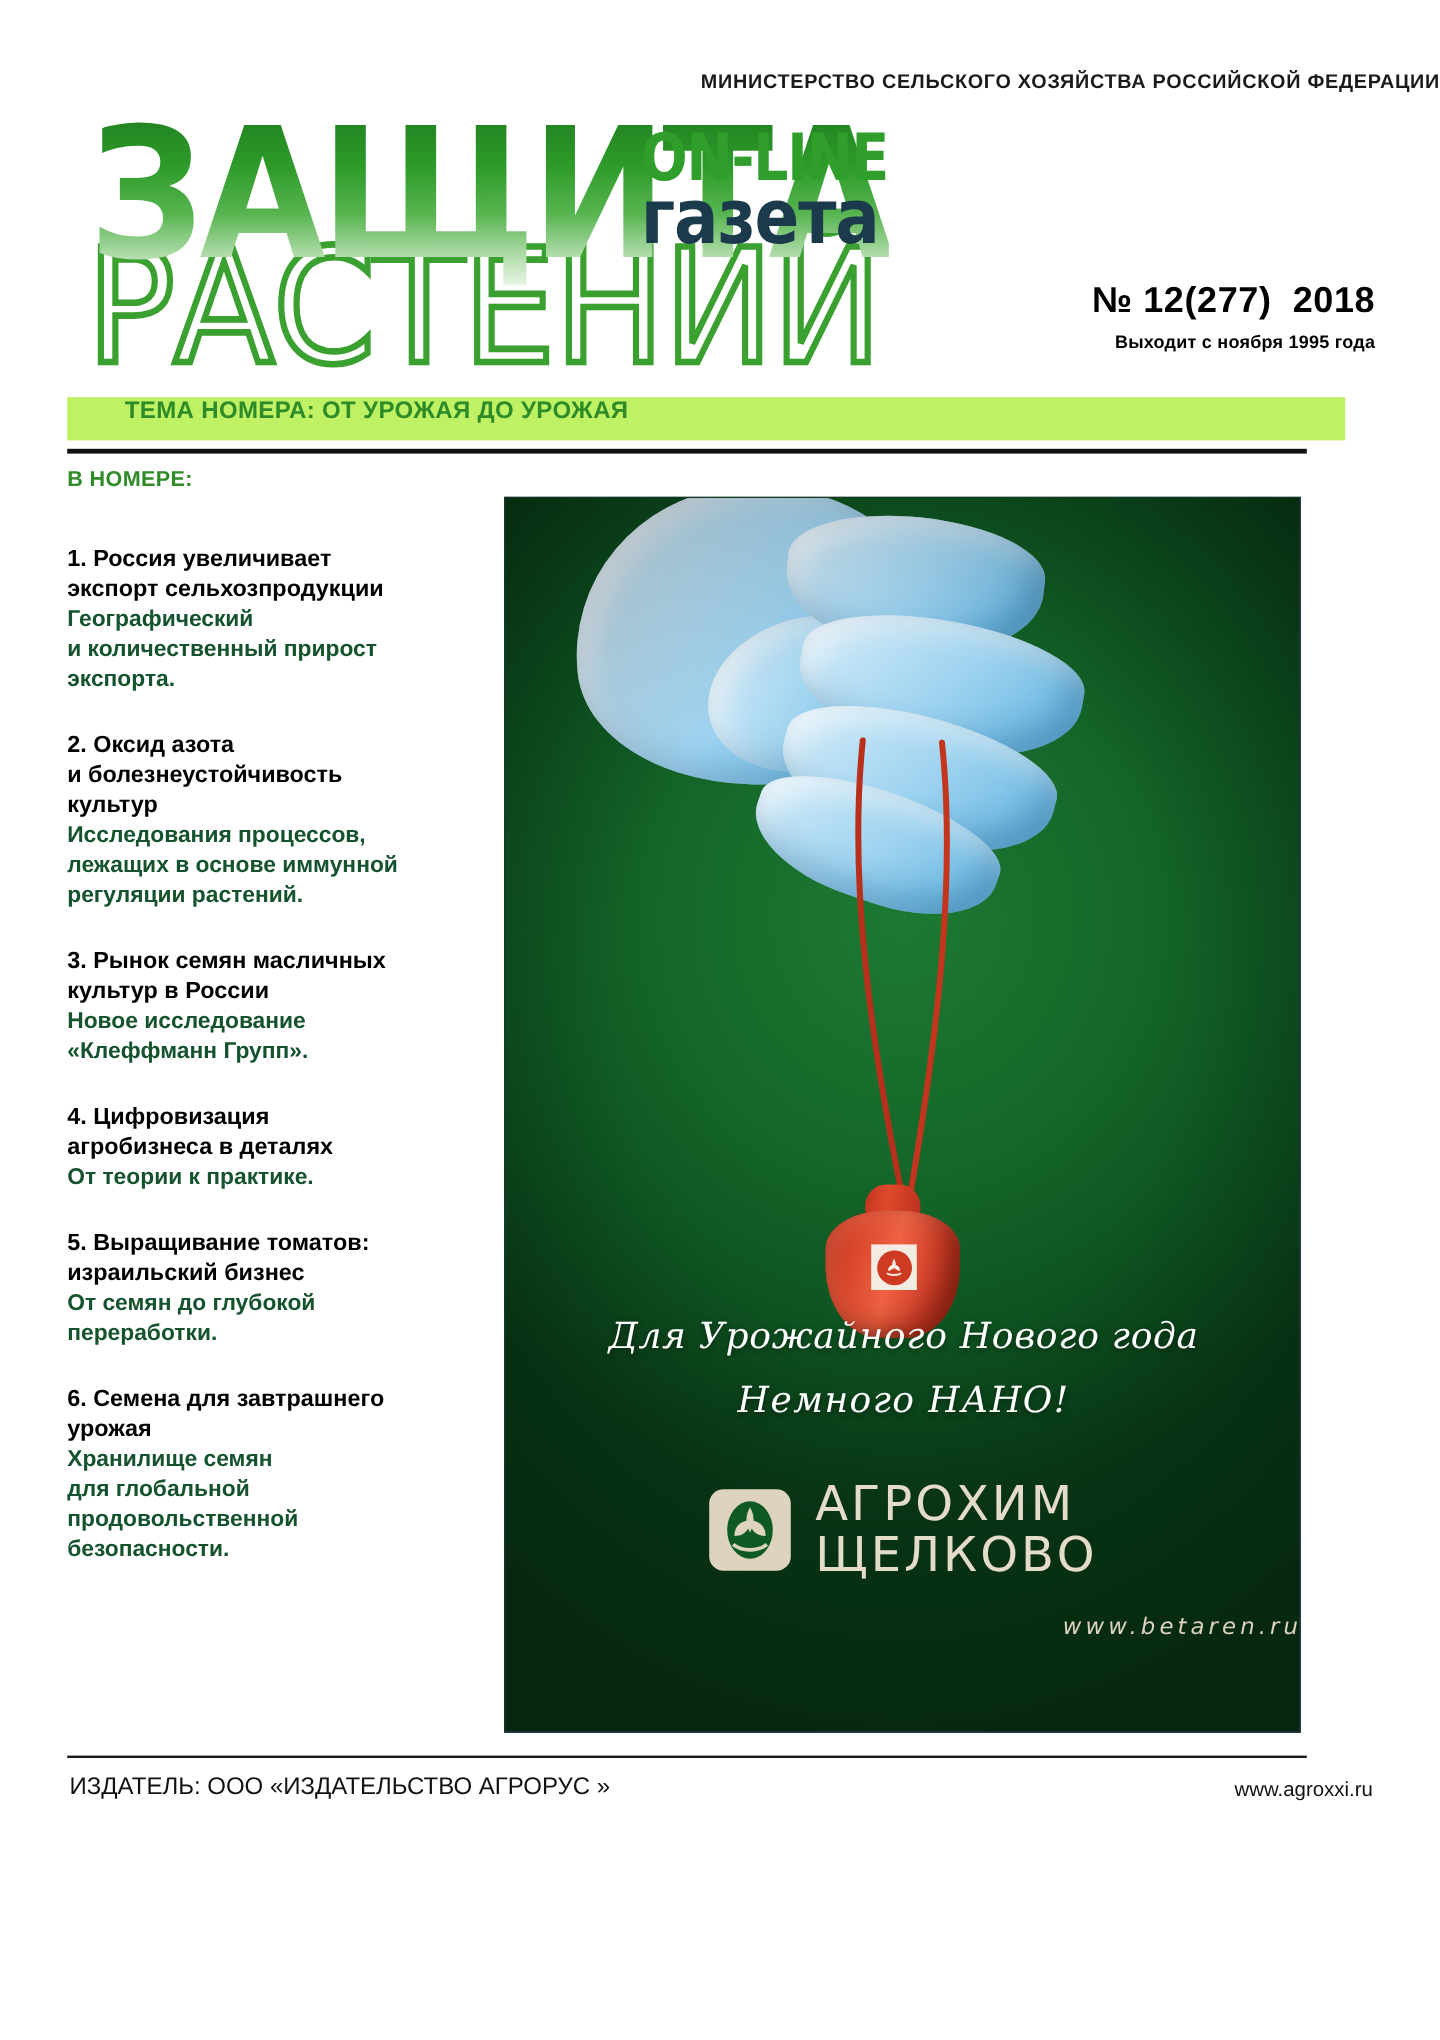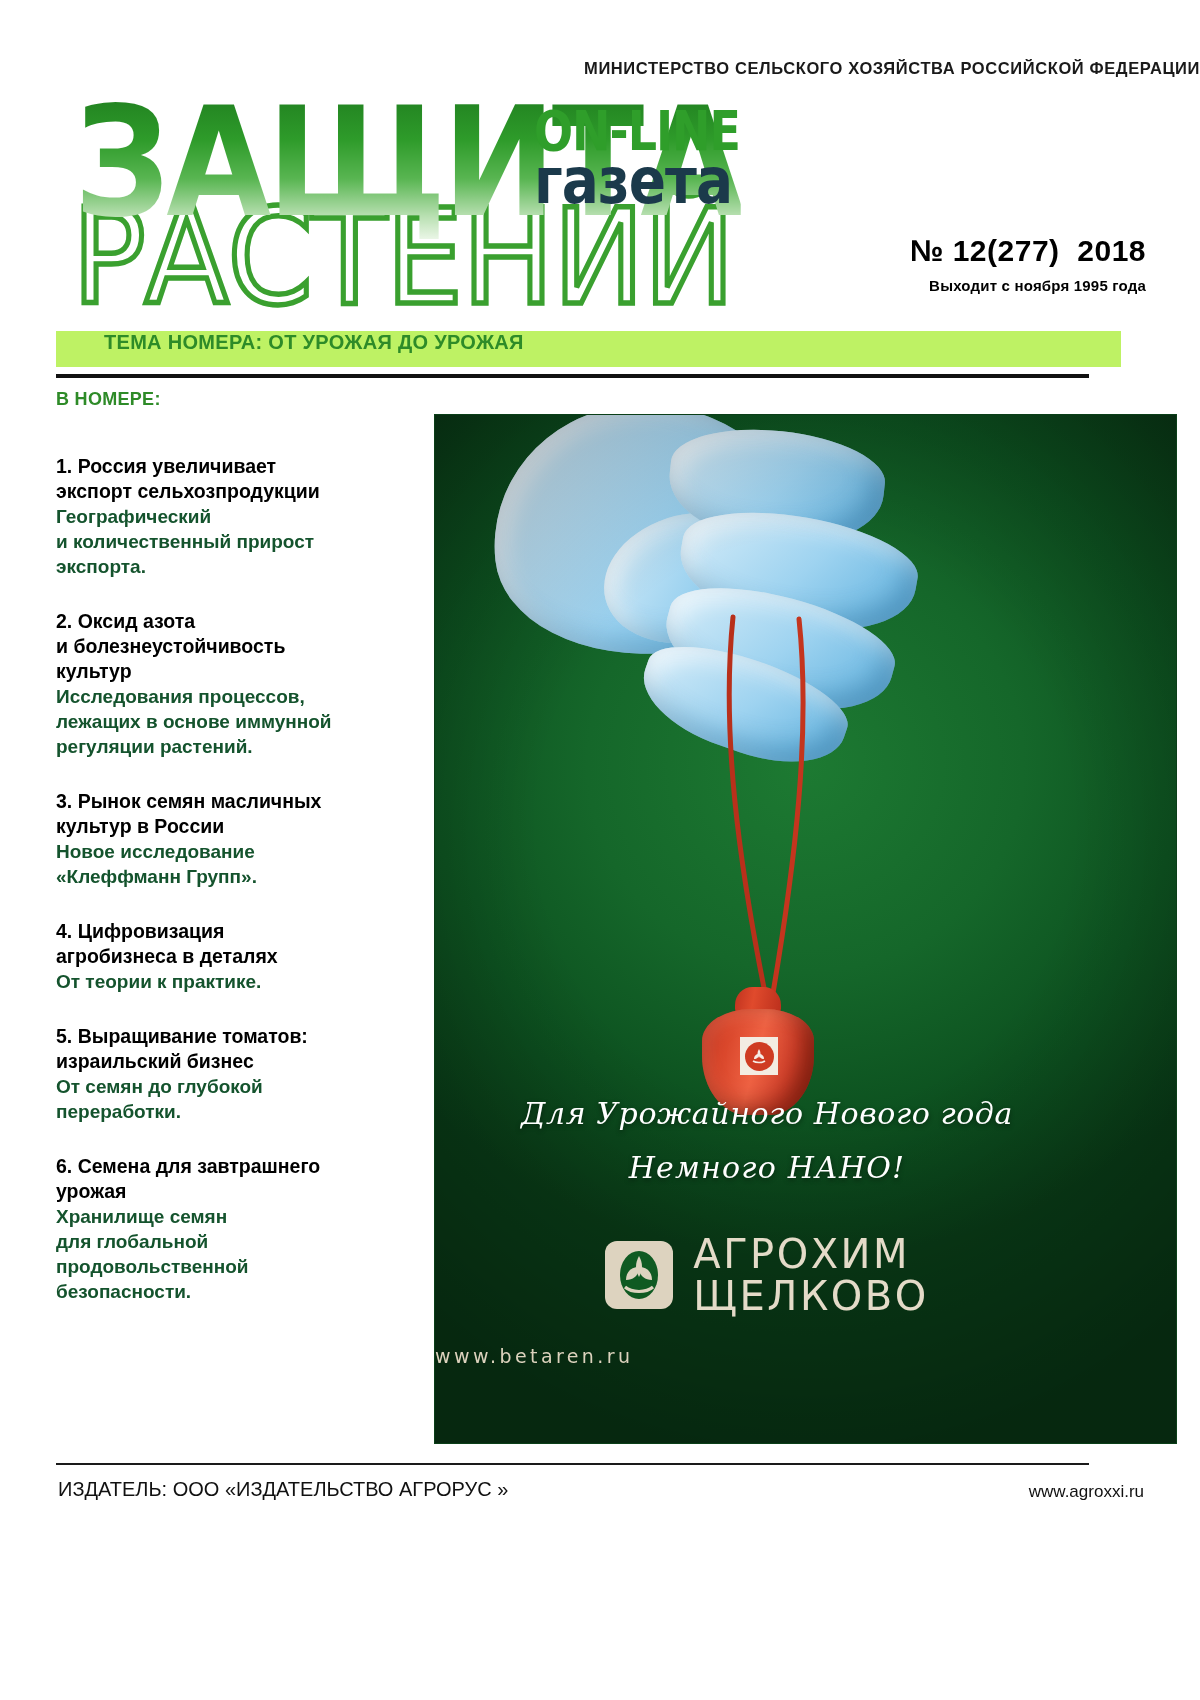--- a/index.html
+++ b/index.html
@@ -194,22 +194,22 @@
     font-weight: bold;
     line-height: 25px;
     color: #14532d;
     white-space: pre-line;
   }
 
   
   .ad {
     position: absolute;
     top: 414px;
-    left: 434px;
-    width: 743px;
+    left: 420px;
+    width: 664px;
     height: 1030px;
     background: #4c1d95;
     overflow: hidden;
     border: 1px solid #0a3f18;
     box-sizing: border-box;
   }
   .ad-bg {
     position: absolute;
     inset: 0;
     background:
@@ -349,25 +349,26 @@
     line-height: 42px;
     letter-spacing: 2.5px;
     font-weight: normal;
     font-family: "DejaVu Sans", sans-serif;
   }
   .ad-url {
     position: absolute;
     top: 930px;
     left: 0;
     width: 664px;
-    text-align: left;
+    text-align: right;
     color: #dcd2bd;
     font-size: 19px;
     letter-spacing: 3.4px;
     font-family: "DejaVu Sans", sans-serif;
+    font-style: italic;
   }
 
   
   .footer-rule {
     position: absolute;
     top: 1463px;
     left: 56px;
     width: 1033px;
     height: 2px;
     background: #1a1a1a;

